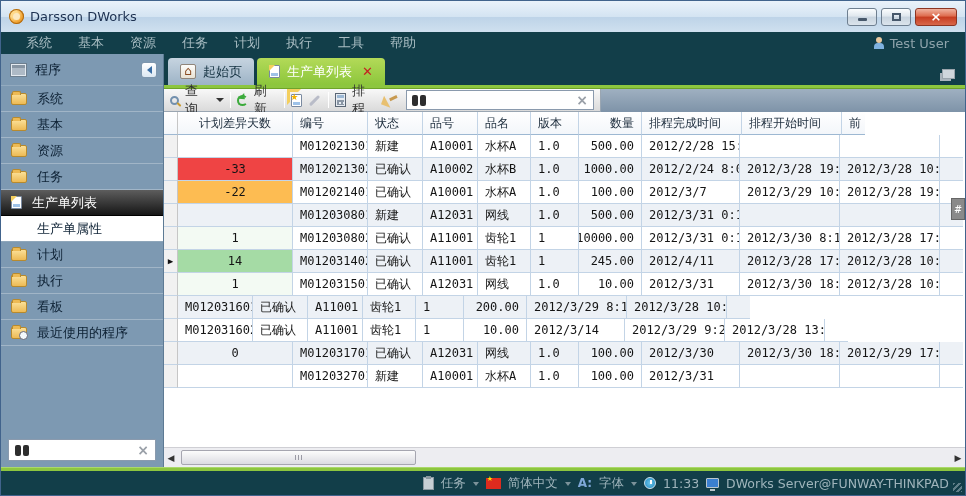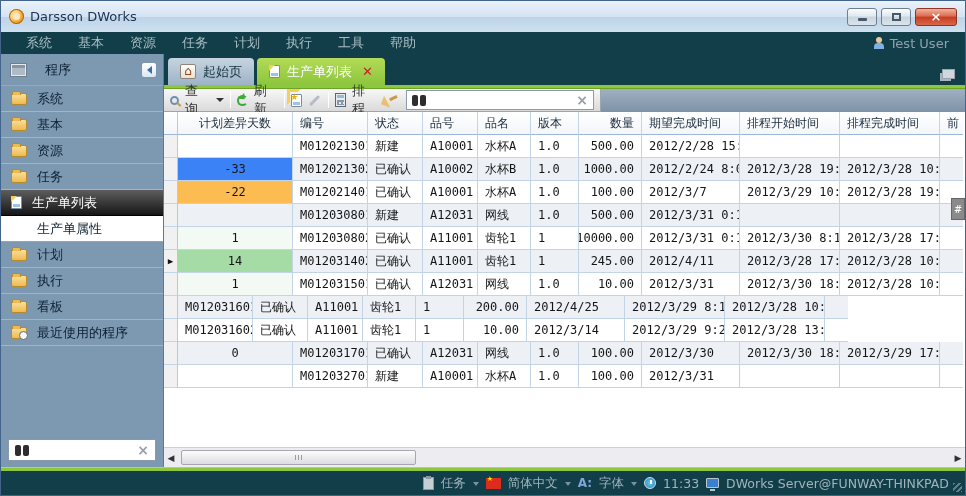--- a/index.html
+++ b/index.html
@@ -34,21 +34,21 @@
   .user-box { display:flex; align-items:center; gap:5px; color:#8ea3ab; font-size:13px; padding-right:4px; }
   .person { width:12px; height:12px; position:relative; }
   .person::before { content:""; position:absolute; left:3px; top:0; width:6px; height:6px; border-radius:50%; background:#e8c9a0; }
   .person::after { content:""; position:absolute; left:1px; bottom:0; width:10px; height:6px; border-radius:4px 4px 0 0; background:#7fb2e0; }
 
   
   .middle { flex:1; display:flex; overflow:hidden; }
 
   
   .sidebar { width:163px; background:#7d99b2; display:flex; flex-direction:column; border-right:1px solid #5d7a94; }
-  .side-header { height:32px; display:flex; align-items:center; padding:0 6px 0 10px; gap:19px;
+  .side-header { height:32px; display:flex; align-items:center; padding:0 6px 0 10px; gap:9px;
                  border-bottom:1px solid #92aabf; color:#0d2134; font-size:13px; }
   .prog-icon { width:15px; height:12px; background:#aebac6; border:1px solid #e4eaf0; box-shadow:0 0 0 1px #6d7f8f; position:relative; }
   .prog-icon::before { content:""; position:absolute; left:0; right:0; top:0; height:3px; background:#8795a3; }
   .collapse-btn { margin-left:auto; width:16px; height:16px; background:linear-gradient(#ffffff,#dce8f2);
                   border:1px solid #7d96ad; border-radius:3px; display:flex; align-items:center; justify-content:center; }
   .collapse-btn::after { content:""; border:4px solid transparent; border-right:5px solid #3a6ea5; margin-right:3px; }
   .side-item { height:26px; display:flex; align-items:center; gap:10px; padding:0 10px;
                color:#0d2134; font-size:13px; border-bottom:1px solid rgba(255,255,255,.28); }
   .side-item.i-sub { background:#ffffff; padding-left:36px; border-bottom:1px solid #8ea6ba; }
   .side-item.sel { background:linear-gradient(#5d5d5d,#161616); color:#fff; border-bottom:1px solid #000; }
@@ -312,23 +312,22 @@
       <div class="grid-area">
         <div class="grow hrow">
           <div class="gcell c-sel"></div>
           <div class="gcell c-diff">计划差异天数</div>
           <div class="gcell c-no">编号</div>
           <div class="gcell c-status">状态</div>
           <div class="gcell c-pn">品号</div>
           <div class="gcell c-name">品名</div>
           <div class="gcell c-ver">版本</div>
           <div class="gcell c-qty">数量</div>
-          <div class="gcell c-due">期望完成时间</div>
+          <div class="gcell c-send">排程完成时间</div>
           <div class="gcell c-sstart">排程开始时间</div>
-          <div class="gcell c-send">排程完成时间</div>
           <div class="gcell c-extra">前</div>
         </div>
 
           <div class="grow">
             <div class="gcell c-sel">
               <span class="arrow">▶</span>
             </div>
             <div class="gcell c-diff"></div>
             <div class="gcell c-no">M012021301</div>
             <div class="gcell c-status">新建</div>
@@ -339,21 +338,21 @@
             <div class="gcell c-due">2012/2/28 15:00</div>
             <div class="gcell c-send"></div>
             <div class="gcell c-sstart"></div>
             <div class="gcell c-extra"></div>
           </div>
 
           <div class="grow zebra">
             <div class="gcell c-sel">
               <span class="arrow">▶</span>
             </div>
-            <div class="gcell c-diff" style="background: #3b82f6;">-33</div>
+            <div class="gcell c-diff" style="background: #ef4444;">-33</div>
             <div class="gcell c-no">M012021302</div>
             <div class="gcell c-status">已确认</div>
             <div class="gcell c-pn">A10002</div>
             <div class="gcell c-name">水杯B</div>
             <div class="gcell c-ver">1.0</div>
             <div class="gcell c-qty">1000.00</div>
             <div class="gcell c-due">2012/2/24 8:00</div>
             <div class="gcell c-send">2012/3/28 19:10</div>
             <div class="gcell c-sstart">2012/3/28 10:52</div>
             <div class="gcell c-extra"></div>
@@ -447,21 +446,20 @@
           <div class="grow zebra">
             <div class="gcell c-sel">
               <span class="arrow">▶</span>
             </div>
             <div class="gcell c-no">M012031601</div>
             <div class="gcell c-status">已确认</div>
             <div class="gcell c-pn">A11001</div>
             <div class="gcell c-name">齿轮1</div>
             <div class="gcell c-ver">1</div>
             <div class="gcell c-qty">200.00</div>
-            <div class="gcell c-due">2012/4/25</div>
             <div class="gcell c-send">2012/3/29 8:15</div>
             <div class="gcell c-sstart">2012/3/28 10:52</div>
             <div class="gcell c-extra"></div>
           </div>
 
           <div class="grow">
             <div class="gcell c-sel">
               <span class="arrow">▶</span>
             </div>
             <div class="gcell c-no">M012031602</div>

